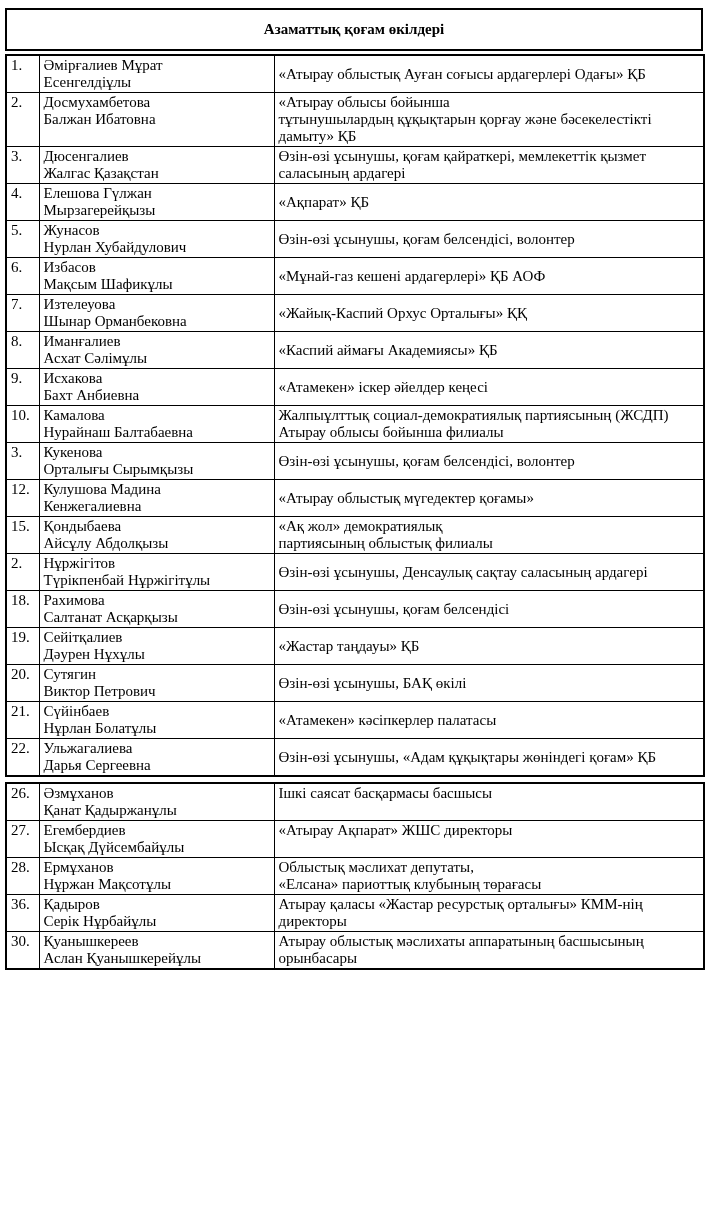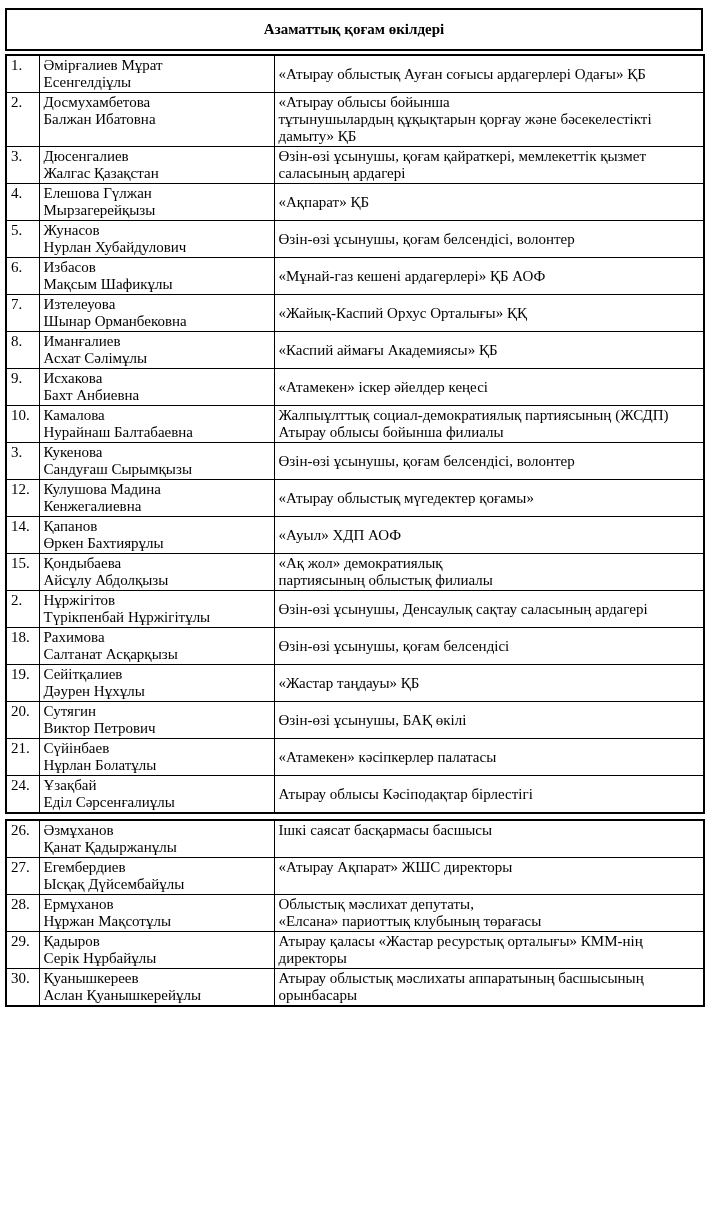--- a/index.html
+++ b/index.html
@@ -124,34 +124,28 @@
       <tr>
           <td class="num">10.</td>
           <td class="name">Камалова
 Нурайнаш Балтабаевна</td>
           <td class="desc">Жалпыұлттық социал-демократиялық партиясының (ЖСДП)
 Атырау облысы бойынша филиалы</td>
         </tr>
       <tr>
           <td class="num">3.</td>
           <td class="name">Кукенова
-Сандуғаш Сырымқызы</td>
+Орталығы Сырымқызы</td>
           <td class="desc">Өзін-өзі ұсынушы, қоғам белсендісі, волонтер</td>
         </tr>
       <tr>
           <td class="num">12.</td>
           <td class="name">Кулушова Мадина
 Кенжегалиевна</td>
           <td class="desc">«Атырау облыстық мүгедектер қоғамы»</td>
-        </tr>
-      <tr>
-          <td class="num">14.</td>
-          <td class="name">Қапанов
-Өркен Бахтиярұлы</td>
-          <td class="desc">«Ауыл» ХДП АОФ</td>
         </tr>
       <tr>
           <td class="num">15.</td>
           <td class="name">Қондыбаева
 Айсұлу Абдолқызы</td>
           <td class="desc">«Ақ жол» демократиялық
 партиясының облыстық филиалы</td>
         </tr>
       <tr>
           <td class="num">2.</td>
@@ -177,24 +171,24 @@
 Виктор Петрович</td>
           <td class="desc">Өзін-өзі ұсынушы, БАҚ өкілі</td>
         </tr>
       <tr>
           <td class="num">21.</td>
           <td class="name">Сүйінбаев
 Нұрлан Болатұлы</td>
           <td class="desc">«Атамекен» кәсіпкерлер палатасы</td>
         </tr>
       <tr>
-          <td class="num">24.</td>
-          <td class="name">Ұзақбай
-Еділ Сәрсенғалиұлы</td>
-          <td class="desc">Атырау облысы Кәсіподақтар бірлестігі</td>
+          <td class="num">22.</td>
+          <td class="name">Ульжагалиева
+Дарья Сергеевна</td>
+          <td class="desc">Өзін-өзі ұсынушы, «Адам құқықтары жөніндегі қоғам» ҚБ</td>
         </tr>
     </tbody>
   </table>
 
 
   <table class="roster state">
     <colgroup>
         <col class="c-num">
         <col class="c-name">
         <col class="c-desc">
@@ -213,21 +207,21 @@
           <td class="desc">«Атырау Ақпарат» ЖШС директоры</td>
         </tr>
       <tr>
           <td class="num">28.</td>
           <td class="name">Ермұханов
 Нұржан Мақсотұлы</td>
           <td class="desc">Облыстық мәслихат депутаты,
 «Елсана» париоттық клубының төрағасы</td>
         </tr>
       <tr>
-          <td class="num">29.</td>
+          <td class="num">36.</td>
           <td class="name">Қадыров
 Серік Нұрбайұлы</td>
           <td class="desc">Атырау қаласы «Жастар ресурстық орталығы» КММ-нің
 директоры</td>
         </tr>
       <tr>
           <td class="num">30.</td>
           <td class="name">Қуанышкереев
 Аслан Қуанышкерейұлы</td>
           <td class="desc">Атырау облыстық мәслихаты аппаратының басшысының

